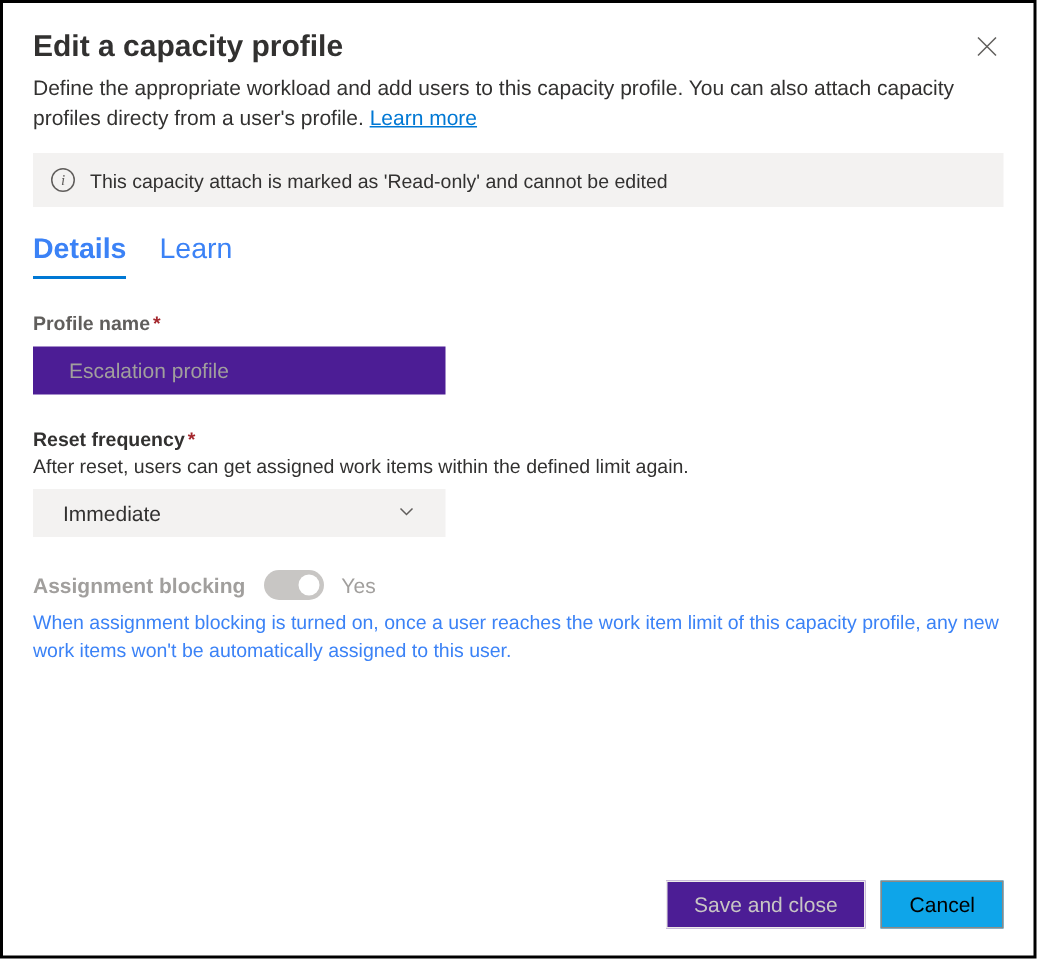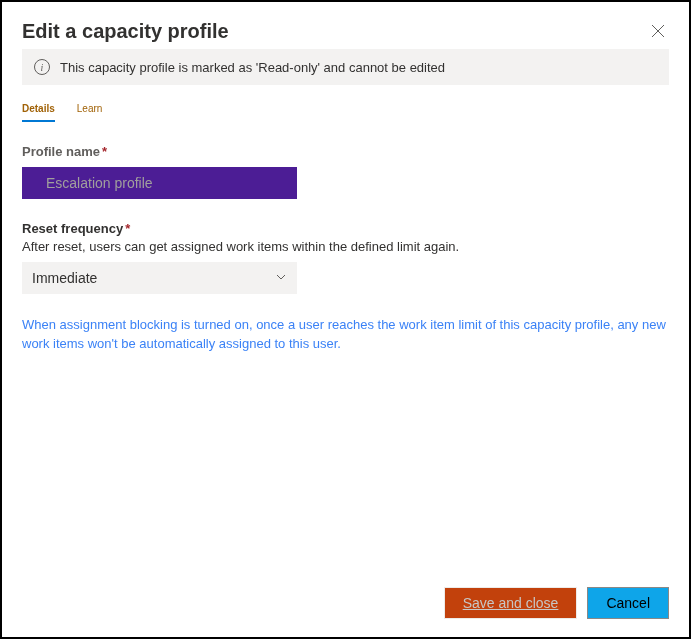--- a/index.html
+++ b/index.html
@@ -78,22 +78,22 @@
     .info-text {
       font-size: 13px;
       color: #323130;
     }
     .tabs {
       display: flex;
       gap: 22px;
       margin-bottom: 22px;
     }
     .tab {
-      font-size: 10px;
-      color: #a16207;
+      font-size: 19px;
+      color: #3b82f6;
       padding-bottom: 6px;
       cursor: pointer;
       border-bottom: 2px solid transparent;
     }
     .tab.active {
       font-weight: 600;
       border-bottom: 2px solid #0078d4;
     }
     .field-group {
       margin-bottom: 22px;
@@ -126,21 +126,21 @@
       font-size: 14px;
       color: #a19f9d;
       display: flex;
       align-items: center;
     }
     .select-box {
       width: 275px;
       height: 32px;
       background: #f3f2f1;
       border: none;
-      padding: 0 10px;
+      padding: 0 20px;
       font-size: 14px;
       color: #323130;
       display: flex;
       align-items: center;
       justify-content: space-between;
     }
     .chevron {
       color: #605e5c;
     }
     .toggle-row {
@@ -193,43 +193,45 @@
       padding: 0 18px;
       font-size: 14px;
       border: 1px solid #8a8886;
       background: #0ea5e9;
       cursor: pointer;
       font-family: inherit;
     }
     .btn-primary {
       color: #c8c6c4;
       border-color: #edebe9;
-      background: #c2410c;
+      background: #4c1d95;
       cursor: not-allowed;
-      text-decoration: underline;
     }
   </style>
 </head>
 <body>
 
 <div class="dialog">
   <div class="header-row">
     <h1 class="title">Edit a capacity profile</h1>
     <button class="close-btn">
       <span>
         <svg width="14" height="14" viewBox="0 0 14 14">
             <path d="M1 1 L13 13 M13 1 L1 13" stroke="#605e5c" stroke-width="1" fill="none"></path>
           </svg>
       </span>
     </button>
   </div>
+  <p class="subtitle">
+    <span>Define the appropriate workload and add users to this capacity profile. You can also attach capacity profiles directy from a user's profile. </span><a class="learn-link">Learn more</a>
+  </p>
 
   <div class="info-bar">
     <span class="info-icon">i</span>
-    <span class="info-text">This capacity profile is marked as 'Read-only' and cannot be edited</span>
+    <span class="info-text">This capacity attach is marked as 'Read-only' and cannot be edited</span>
   </div>
 
   <div class="tabs">
     <div class="tab active">Details</div>
     <div class="tab">Learn</div>
   </div>
 
   <div class="field-group">
     <div class="label">
       <span>Profile name</span><span class="required">*</span>
@@ -250,20 +252,27 @@
       <span>Immediate</span>
       <span class="chevron">
         <svg width="12" height="12" viewBox="0 0 12 12">
             <path d="M2 4 L6 8 L10 4" stroke="#605e5c" stroke-width="1" fill="none"></path>
           </svg>
       </span>
     </div>
   </div>
 
   <div class="field-group">
+    <div class="toggle-row">
+      <span class="toggle-label">Assignment blocking</span>
+      <div class="toggle">
+        <div class="toggle-knob"></div>
+      </div>
+      <span class="toggle-state">Yes</span>
+    </div>
     <div class="toggle-helper">When assignment blocking is turned on, once a user reaches the work item limit of this capacity profile, any new work items won't be automatically assigned to this user.</div>
   </div>
 
   <div class="spacer"></div>
 
   <div class="footer">
     <button class="btn btn-primary">Save and close</button>
     <button class="btn">Cancel</button>
   </div>
 </div>

